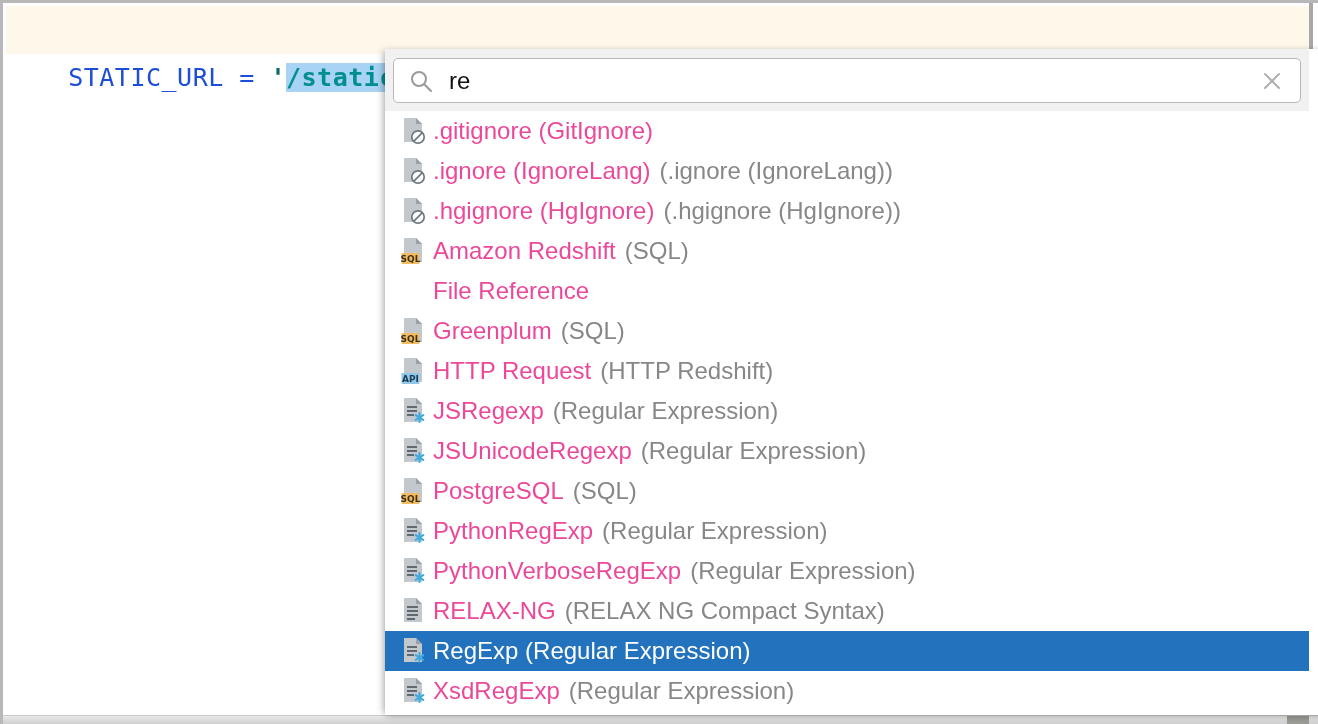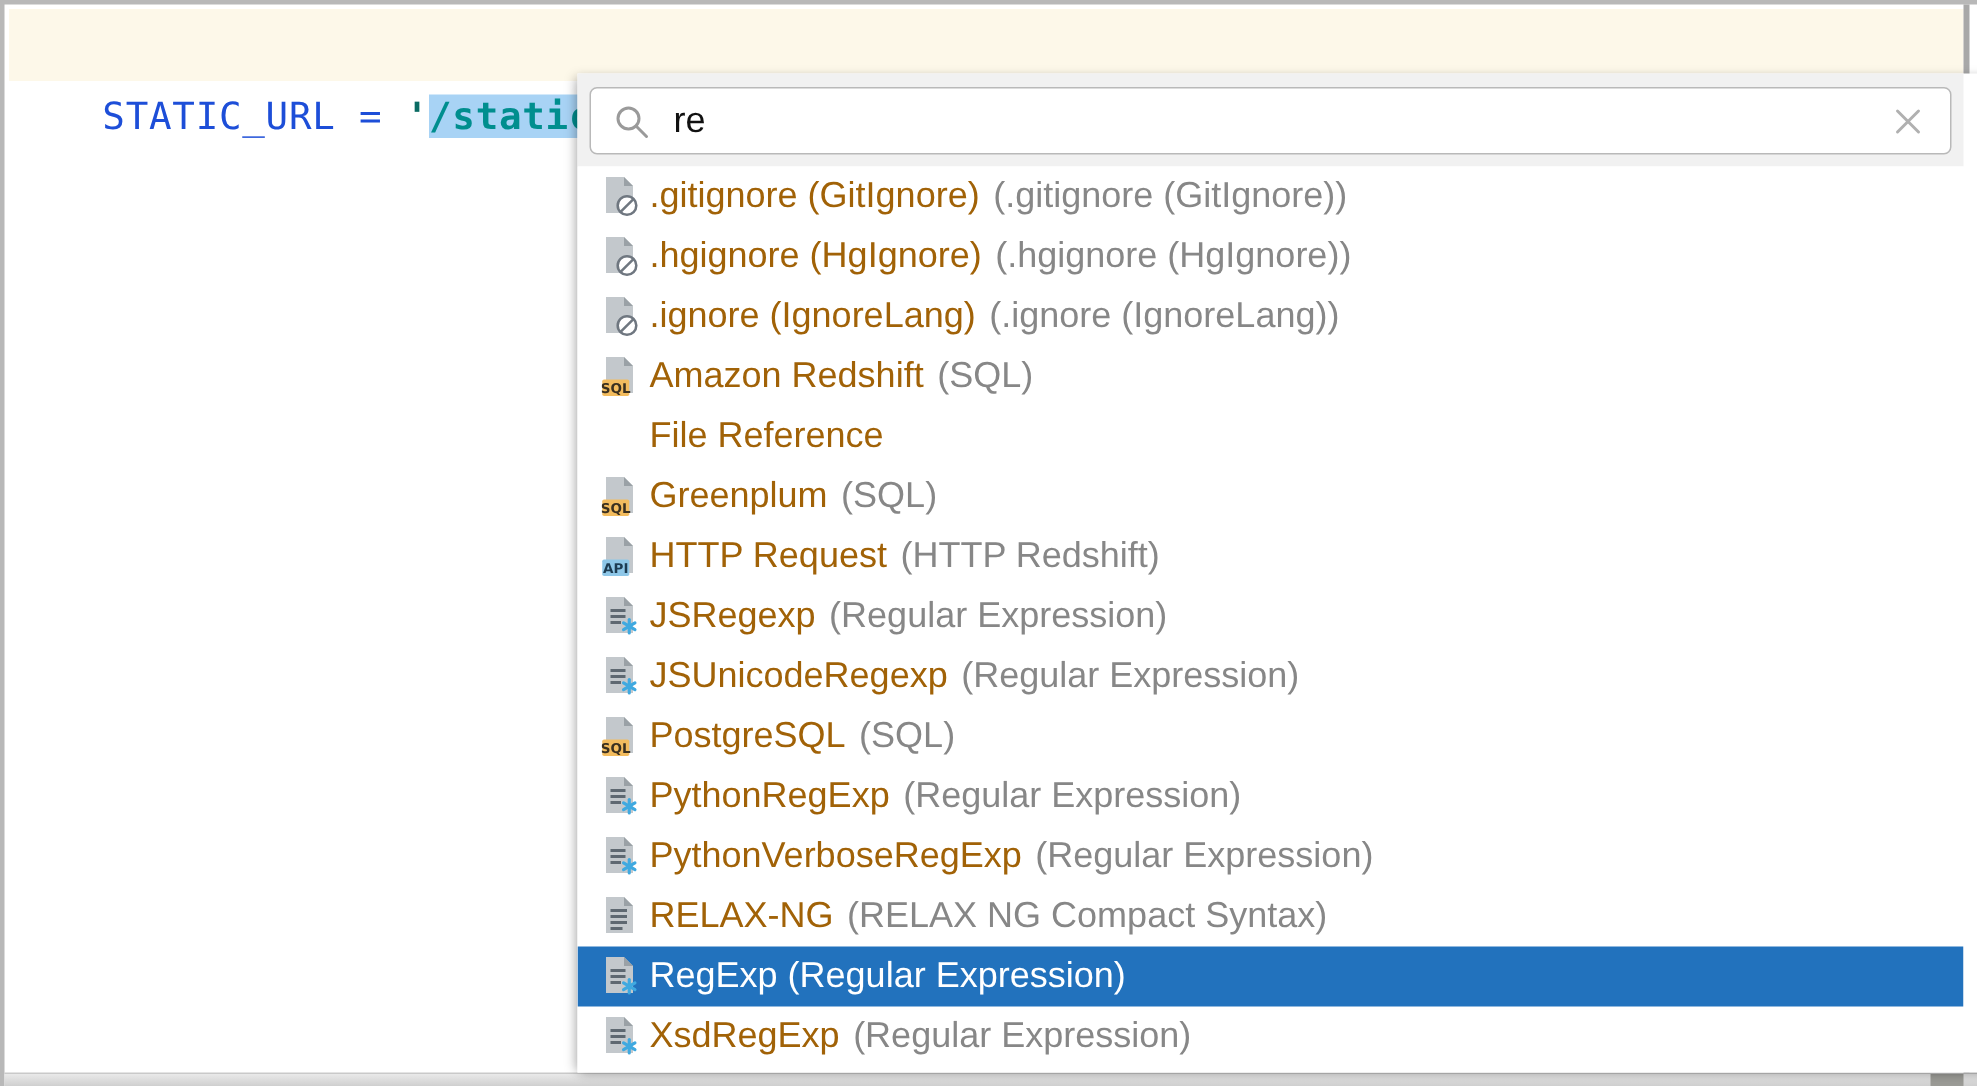--- a/index.html
+++ b/index.html
@@ -94,21 +94,21 @@
     padding-left:16px;box-sizing:border-box;
     cursor:default;
   }
   .row.selected{background:#2272bd;}
   .row-icon{
     width:26px;height:28px;flex:0 0 auto;margin-right:6px;
     display:flex;align-items:flex-end;justify-content:flex-start;
   }
   .row-icon.empty{background:transparent;}
   .row-label{
-    font-size:24px;color:#a16207;white-space:nowrap;
+    font-size:24px;color:#ec4899;white-space:nowrap;
   }
   .row-detail{
     font-size:24px;color:#878787;white-space:nowrap;margin-left:9px;
   }
   .row.selected .row-label,
   .row.selected .row-detail{color:#ffffff;text-align:center;}
 </style>
 </head>
 <body>
 
@@ -146,45 +146,44 @@
         <div class="row">
           <span class="row-icon">
             <svg width="26" height="28" viewBox="0 0 26 28">
               <path d="M3 1 h12 l6 6 v18 h-18 z" fill="#c3c8cc"></path>
               <path d="M15 1 l6 6 h-6 z" fill="#9aa1a6"></path>
               <circle cx="17" cy="20" r="6.2" fill="#ffffff" stroke="#6f7780" stroke-width="1.7"></circle>
               <line x1="12.9" y1="24.1" x2="21.1" y2="15.9" stroke="#6f7780" stroke-width="1.7"></line>
             </svg>
           </span>
           <span class="row-label">.gitignore (GitIgnore)</span>
-          <span class="row-detail">(.gitignore (GitIgnore))</span>
         </div>
         <div class="row">
           <span class="row-icon">
             <svg width="26" height="28" viewBox="0 0 26 28">
               <path d="M3 1 h12 l6 6 v18 h-18 z" fill="#c3c8cc"></path>
               <path d="M15 1 l6 6 h-6 z" fill="#9aa1a6"></path>
               <circle cx="17" cy="20" r="6.2" fill="#ffffff" stroke="#6f7780" stroke-width="1.7"></circle>
               <line x1="12.9" y1="24.1" x2="21.1" y2="15.9" stroke="#6f7780" stroke-width="1.7"></line>
             </svg>
           </span>
+          <span class="row-label">.ignore (IgnoreLang)</span>
+          <span class="row-detail">(.ignore (IgnoreLang))</span>
+        </div>
+        <div class="row">
+          <span class="row-icon">
+            <svg width="26" height="28" viewBox="0 0 26 28">
+              <path d="M3 1 h12 l6 6 v18 h-18 z" fill="#c3c8cc"></path>
+              <path d="M15 1 l6 6 h-6 z" fill="#9aa1a6"></path>
+              <circle cx="17" cy="20" r="6.2" fill="#ffffff" stroke="#6f7780" stroke-width="1.7"></circle>
+              <line x1="12.9" y1="24.1" x2="21.1" y2="15.9" stroke="#6f7780" stroke-width="1.7"></line>
+            </svg>
+          </span>
           <span class="row-label">.hgignore (HgIgnore)</span>
           <span class="row-detail">(.hgignore (HgIgnore))</span>
-        </div>
-        <div class="row">
-          <span class="row-icon">
-            <svg width="26" height="28" viewBox="0 0 26 28">
-              <path d="M3 1 h12 l6 6 v18 h-18 z" fill="#c3c8cc"></path>
-              <path d="M15 1 l6 6 h-6 z" fill="#9aa1a6"></path>
-              <circle cx="17" cy="20" r="6.2" fill="#ffffff" stroke="#6f7780" stroke-width="1.7"></circle>
-              <line x1="12.9" y1="24.1" x2="21.1" y2="15.9" stroke="#6f7780" stroke-width="1.7"></line>
-            </svg>
-          </span>
-          <span class="row-label">.ignore (IgnoreLang)</span>
-          <span class="row-detail">(.ignore (IgnoreLang))</span>
         </div>
         <div class="row">
           <span class="row-icon">
             <svg width="26" height="28" viewBox="0 0 26 28">
               <path d="M3 1 h12 l6 6 v18 h-18 z" fill="#c3c8cc"></path>
               <path d="M15 1 l6 6 h-6 z" fill="#9aa1a6"></path>
               <rect x="0.5" y="16" width="18" height="11" rx="1.2" fill="#f3bc5e"></rect>
               <text x="9.5" y="25" font-family="DejaVu Sans" font-size="9" font-weight="bold" fill="#3a3020" text-anchor="middle">SQL</text>
             </svg>
           </span>

